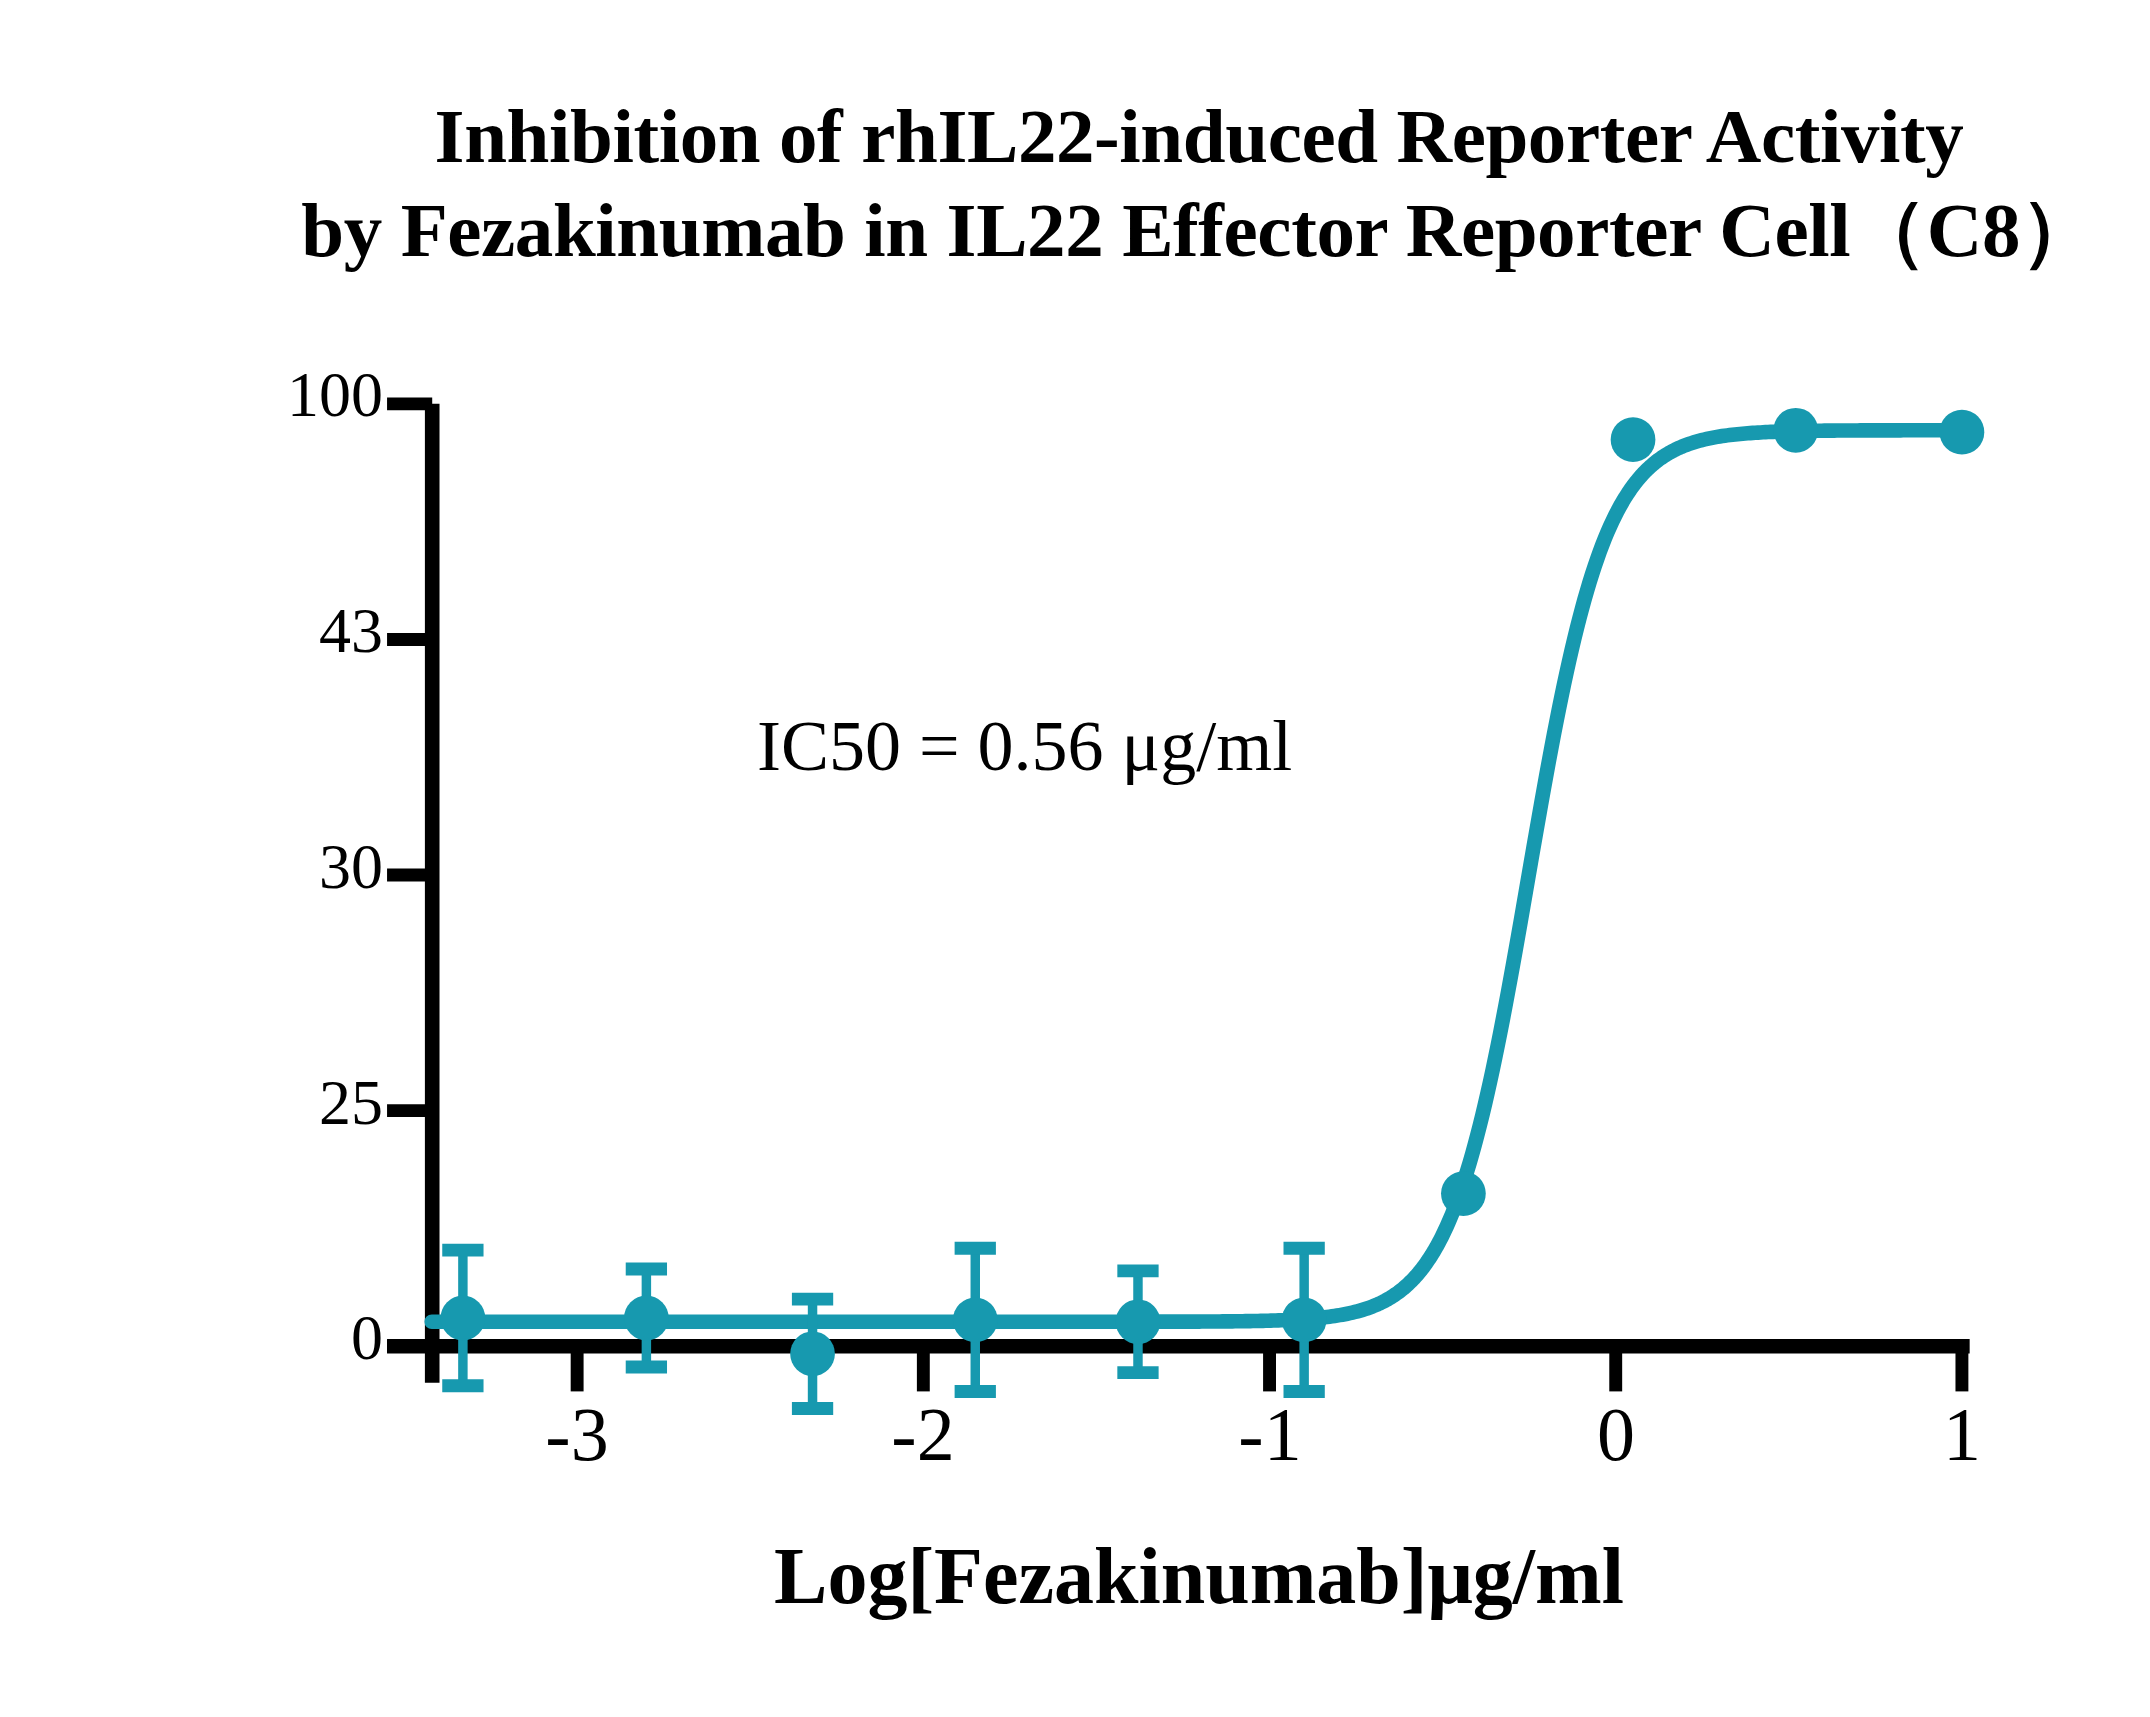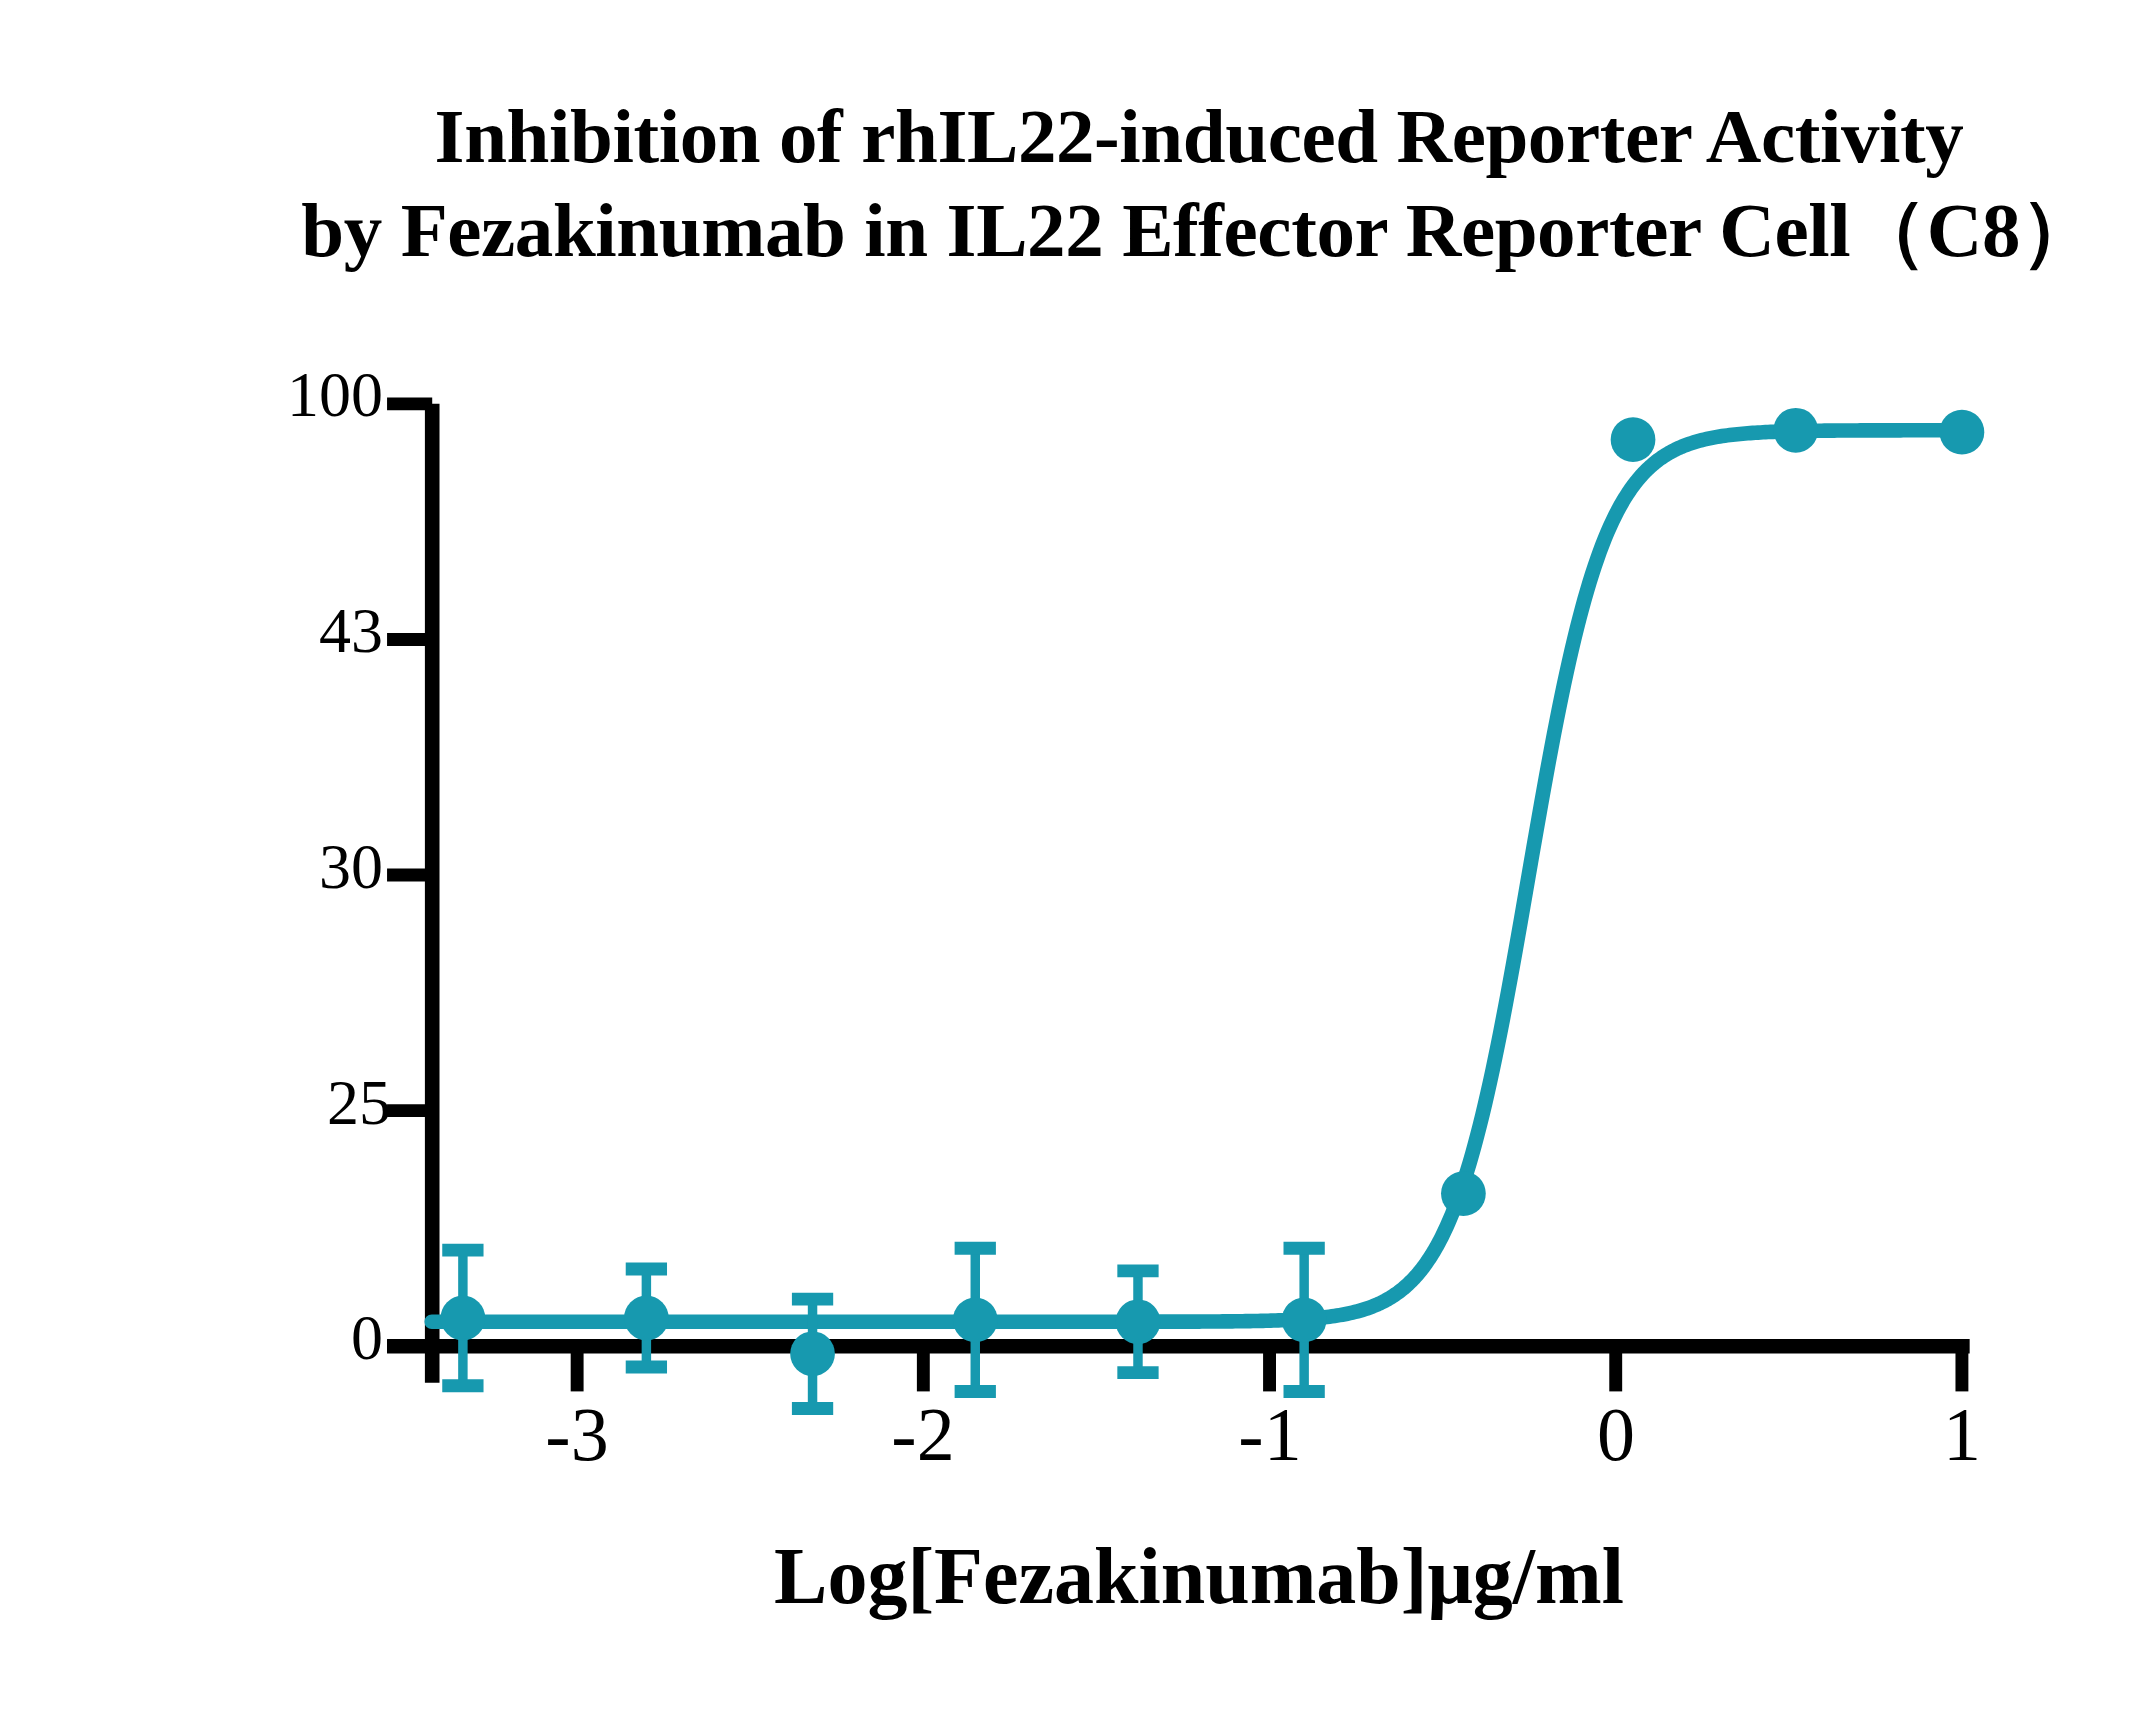--- a/index.html
+++ b/index.html
@@ -92,29 +92,30 @@
   <div class="title-block">
     <div class="title-line">Inhibition of rhIL22-induced Reporter Activity</div>
     <div class="title-line">by Fezakinumab in IL22 Effector Reporter Cell（C8）</div>
   </div>
 
   <div class="xlabel">Log[Fezakinumab]μg/ml</div>
 
   <div class="ytick-label" style="left:202px; top:363px;">100</div>
   <div class="ytick-label" style="left:202px; top:599px;">43</div>
   <div class="ytick-label" style="left:202px; top:835px;">30</div>
-  <div class="ytick-label" style="left:210px; top:1071px;">25</div>
+  <div class="ytick-label" style="left:202px; top:1071px;">25</div>
   <div class="ytick-label" style="left:202px; top:1306px;">0</div>
 
   <div class="xtick-label" style="left:491px; top:1396px;">-3</div>
   <div class="xtick-label" style="left:837px; top:1396px;">-2</div>
   <div class="xtick-label" style="left:1184px; top:1396px;">-1</div>
   <div class="xtick-label" style="left:1530px; top:1396px;">0</div>
   <div class="xtick-label" style="left:1876px; top:1396px;">1</div>
 
+  <div class="annotation">IC50 = 0.56 μg/ml</div>
 
   <svg id="plot-svg" viewBox="0 0 5576 3992" preserveAspectRatio="none">
     <g id="axis-layer">
 
       <line id="y-spine" x1="1005" y1="939" x2="1005" y2="3215" stroke="#000000" stroke-width="34"></line>
 
       <line id="x-spine" x1="900" y1="3130" x2="4580" y2="3130" stroke="#000000" stroke-width="34"></line>
       <g id="y-ticks">
           <line x1="900" y1="3130" x2="1005" y2="3130" stroke="#000000" stroke-width="30"></line>
           <line x1="900" y1="2582.25" x2="1005" y2="2582.25" stroke="#000000" stroke-width="30"></line>

